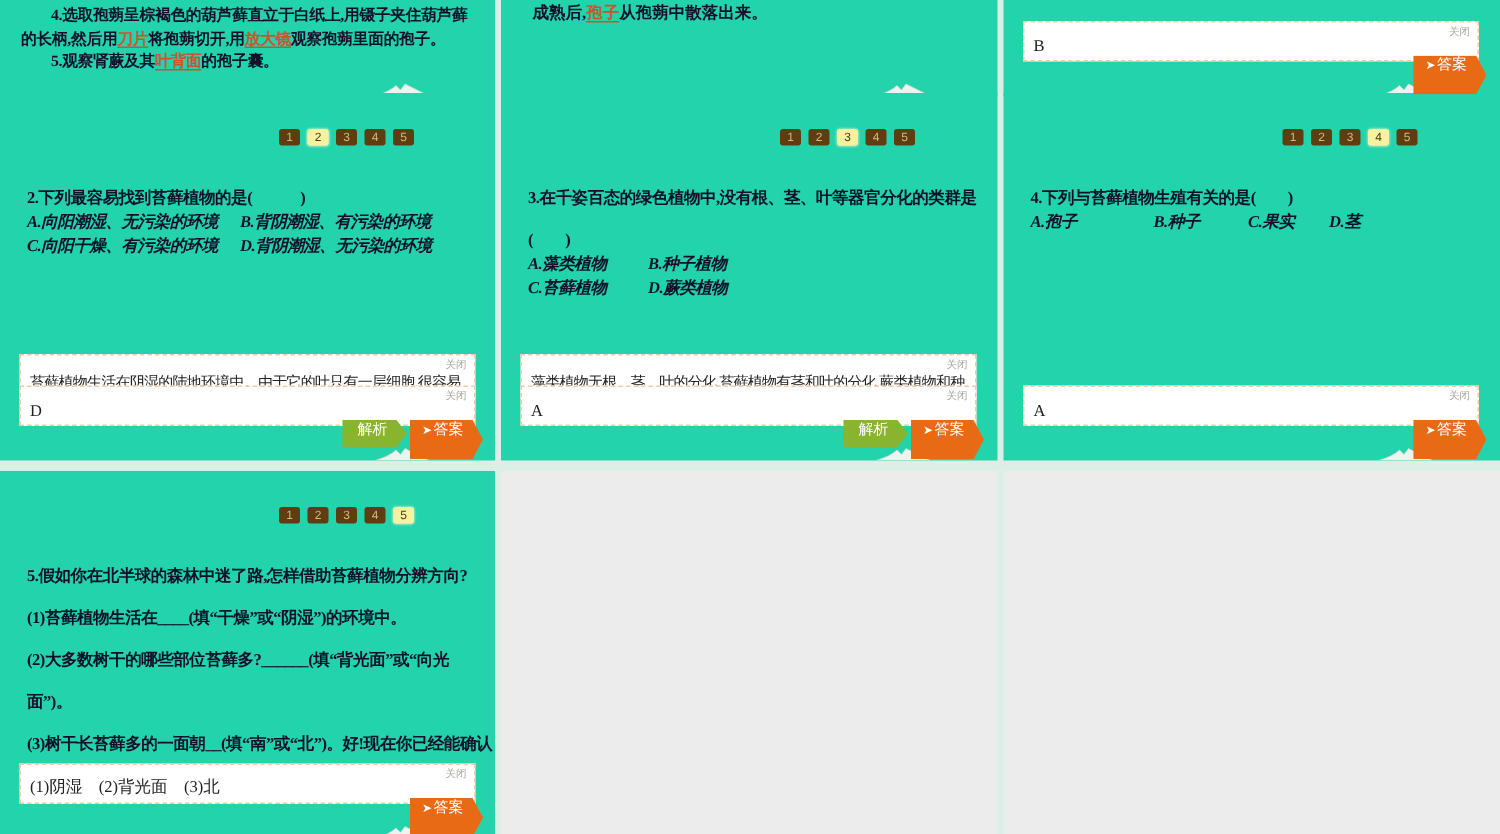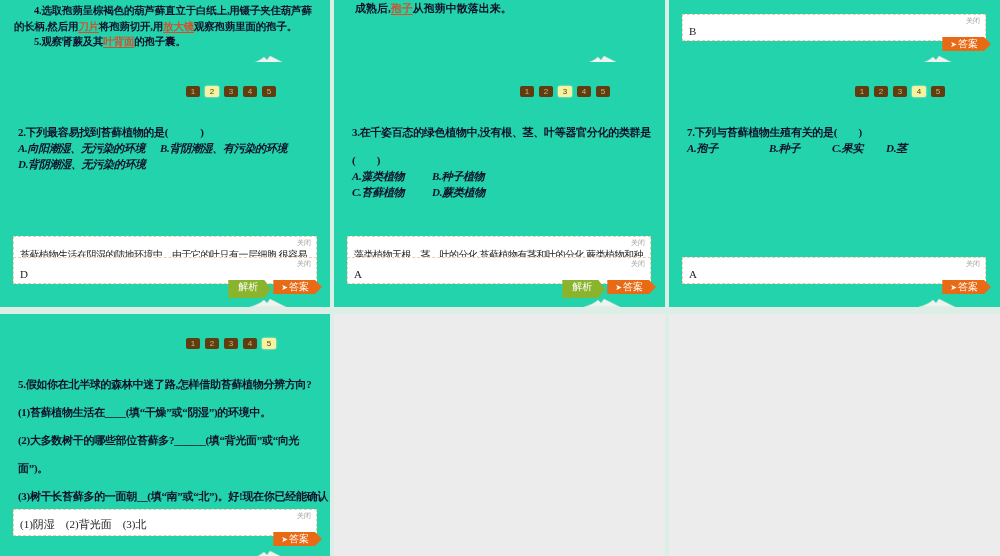--- a/index.html
+++ b/index.html
@@ -25,21 +25,21 @@
   .abox.analysis{top:174px;height:30px;}
   .abox.answerbox{top:195px;height:27px;}
   .close{position:absolute;top:1px;right:5px;font-size:7px;color:#a8a49c;cursor:pointer;}
   .abox .txt{position:absolute;left:6px;bottom:3px;font-size:10px;letter-spacing:-0.5px;
       color:#222222;white-space:nowrap;font-family:"Liberation Serif",serif;}
   .abox .txt.big{font-size:11px;letter-spacing:0;}
   .btns{position:absolute;top:218px;left:0;width:322px;display:flex;justify-content:flex-end;gap:2px;z-index:5;}
   .btn{display:block;height:14px;line-height:14px;font-size:10px;color:#ffffff;white-space:nowrap;}
   .btn-jx{background:#8ab42e;padding:0 13px 4px 10px;
       clip-path:polygon(0 0,calc(100% - 7px) 0,100% 50%,calc(100% - 7px) 100%,0 100%);}
-  .btn-da{background:#e96a15;padding:0 13px 0 8px;
+  .btn-da{background:#e96a15;padding:0 13px 12px 8px;
       clip-path:polygon(0 0,calc(100% - 7px) 0,100% 50%,calc(100% - 7px) 100%,0 100%);}
   .btn-da .arr{font-size:8px;margin-right:1px;}
   .curl{position:absolute;left:250px;bottom:0;}
   .expblock{position:absolute;left:14px;top:184px;width:306px;font-size:10.5px;line-height:15.5px;
       font-weight:600;color:#10102a;letter-spacing:-0.2px;font-family:"Liberation Serif",serif;}
   .expline{white-space:nowrap;}
   .ind{padding-left:20px;}
   .u{color:#d4502a;text-decoration:underline;text-underline-offset:2px;}
   .clipline{position:absolute;left:21px;top:182px;font-size:11px;font-weight:600;color:#10102a;
       white-space:nowrap;font-family:"Liberation Serif",serif;}
@@ -98,20 +98,21 @@
         <span class="pg">4</span>
         <span class="pg">5</span>
       </div>
       <div class="qblock">
         <div class="qline">2.下列最容易找到苔藓植物的是(　　　)</div>
         <div class="optrow">
             <span class="opt o142">A.向阳潮湿、无污染的环境</span>
             <span class="opt">B.背阴潮湿、有污染的环境</span>
           </div>
         <div class="optrow">
+            <span class="opt o142">C.向阳干燥、有污染的环境</span>
             <span class="opt">D.背阴潮湿、无污染的环境</span>
           </div>
       </div>
       <div class="abox analysis">
         <span class="close">关闭</span>
         <div class="txt">苔藓植物生活在阴湿的陆地环境中。由于它的叶只有一层细胞,很容易</div>
       </div>
       <div class="abox answerbox">
         <span class="close">关闭</span>
         <div class="txt big">D</div>
@@ -168,21 +169,21 @@
   <div class="slide full" style="left:669px;top:62px;width:331px;">
     <div class="inner">
       <div class="pager">
         <span class="pg">1</span>
         <span class="pg">2</span>
         <span class="pg">3</span>
         <span class="pg active">4</span>
         <span class="pg">5</span>
       </div>
       <div class="qblock">
-        <div class="qline">7.下列与苔藓植物生殖有关的是(　　)</div>
+        <div class="qline">4.下列与苔藓植物生殖有关的是(　　)</div>
         <div class="optrow">
             <span class="opt o82">A.孢子</span>
             <span class="opt o63">B.种子</span>
             <span class="opt o54">C.果实</span>
             <span class="opt">D.茎</span>
           </div>
       </div>
       <div class="abox answerbox">
         <span class="close">关闭</span>
         <div class="txt big">A</div>

